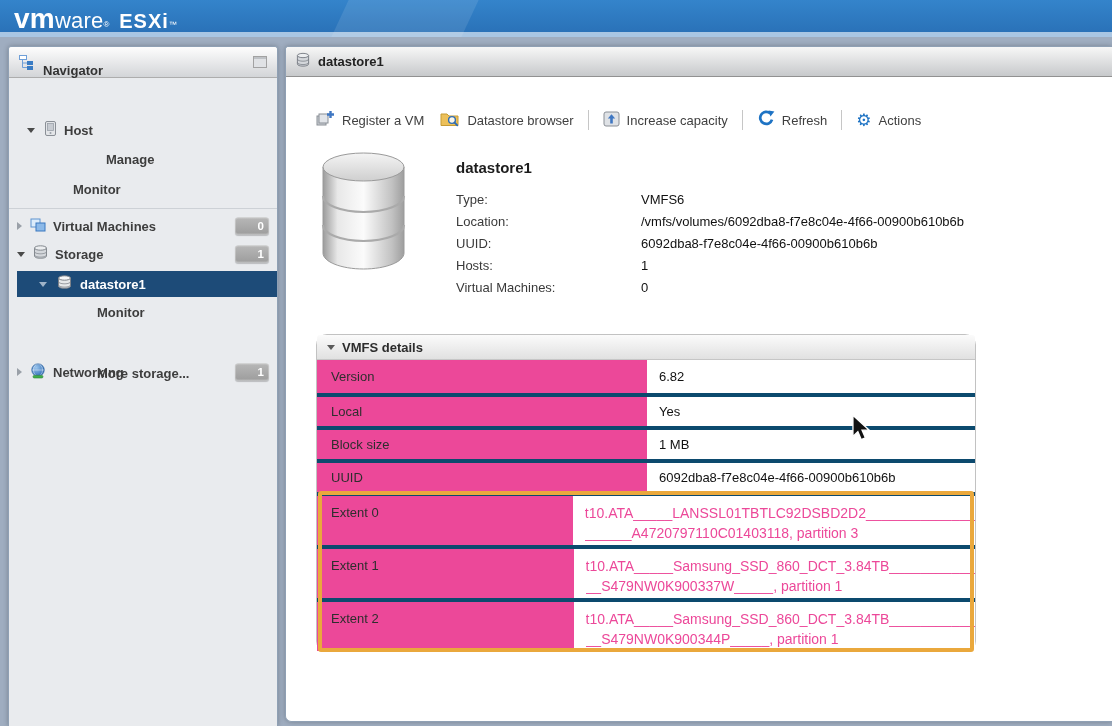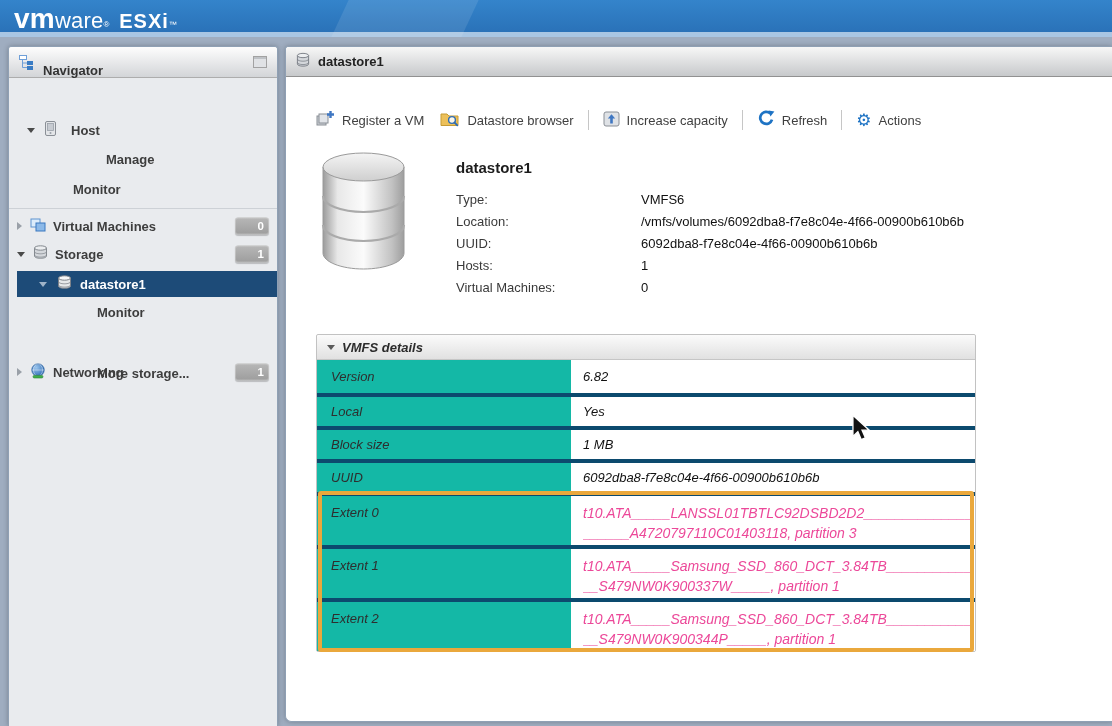--- a/index.html
+++ b/index.html
@@ -98,34 +98,34 @@
   .big-db { position:absolute; left:30px; top:104px; }
   .sum-title { position:absolute; left:170px; top:112px; font-size:15px; font-weight:700; color:#1c1c1c; }
   .sum-grid { position:absolute; left:170px; top:141px; font-size:13px; }
   .sum-row { display:flex; height:22px; align-items:center; }
   .sum-row .sl { width:185px; color:#3a3a3a; }
   .sum-row .sv { color:#111; white-space:nowrap; }
 
   
   .vmfs-box {
     position:absolute; left:30px; top:287px; width:660px;
-    border:1px solid #c2c2c2; border-radius:2px; background:#fff;font-style:italic;
+    border:1px solid #c2c2c2; border-radius:11px; background:#fff;
   }
   .vmfs-header {
     height:25px; display:flex; align-items:center; gap:7px; padding-left:10px;
     background:linear-gradient(#fbfbfb,#e1e1e1);
     border-bottom:1px solid #c6c6c6;
     border-radius:3px 3px 0 0;
     font-size:13px; font-weight:700; color:#2c2c2c; cursor:pointer;
   }
   .vmfs-header .tri-d { border-top-color:#5a5a5a; }
   .vrow { display:flex; height:33px; }
   .vrow + .vrow { border-top:4px solid #0c4a6e; }
   .vlabel {
-    width:254px; background:#14b8a6; padding-left:14px;
+    width:330px; background:#ec4899; padding-left:14px;
     display:flex; align-items:center; font-size:13px; color:#2e2e2e;
   }
   .vval { flex:1; padding-left:12px; display:flex; align-items:center; font-size:13px; color:#111; background:#fff; white-space:nowrap; }
   .vrow.ext { height:53px; }
   .vrow.ext .vlabel { align-items:flex-start; padding-top:9px; }
   .vrow.ext .vval { display:block; padding-top:7px; }
   .ext-line { font-size:14px; line-height:20px; color:#ec4899; white-space:nowrap; overflow:hidden; cursor:pointer; }
   .hl-extents {
     position:absolute; left:1px; right:1px; top:156px; height:161px;
     border:4px solid #eaa83c; border-radius:3px; pointer-events:none;
@@ -159,21 +159,21 @@
 
     <div class="trow" style="top:38px;">
       <span class="tri-d" style="margin-left:18px;"></span>
       <span style="margin-left:10px;">
         <svg width="11" height="15">
             <rect x="0.5" y="0.5" width="10" height="14" rx="1.5" fill="#e3e5e8" stroke="#8a8f96"></rect>
             <rect x="2.5" y="2.5" width="6" height="7" fill="#c7cbd1" stroke="#9aa0a8" stroke-width="0.8"></rect>
             <circle cx="5.5" cy="12" r="1" fill="#9aa0a8"></circle>
           </svg>
       </span>
-      <span class="lbl" style="margin-left:15px;">Host</span>
+      <span class="lbl" style="margin-left:8px;">Host</span>
     </div>
     <div class="trow" style="top:66px; height:30px;">
       <span class="lbl" style="margin-left:97px;">Manage</span>
     </div>
     <div class="trow" style="top:96px; height:30px;">
       <span class="lbl" style="margin-left:64px;">Monitor</span>
     </div>
 
     <div class="tree-divider"></div>
 

